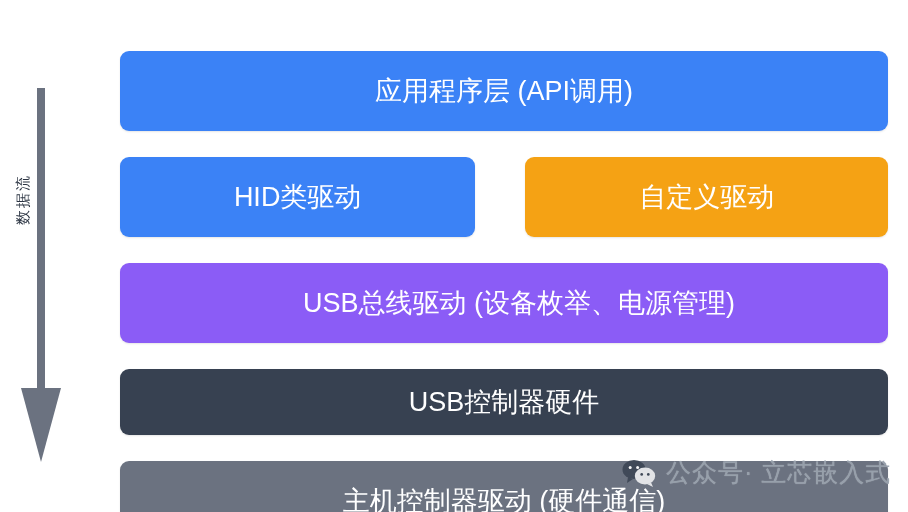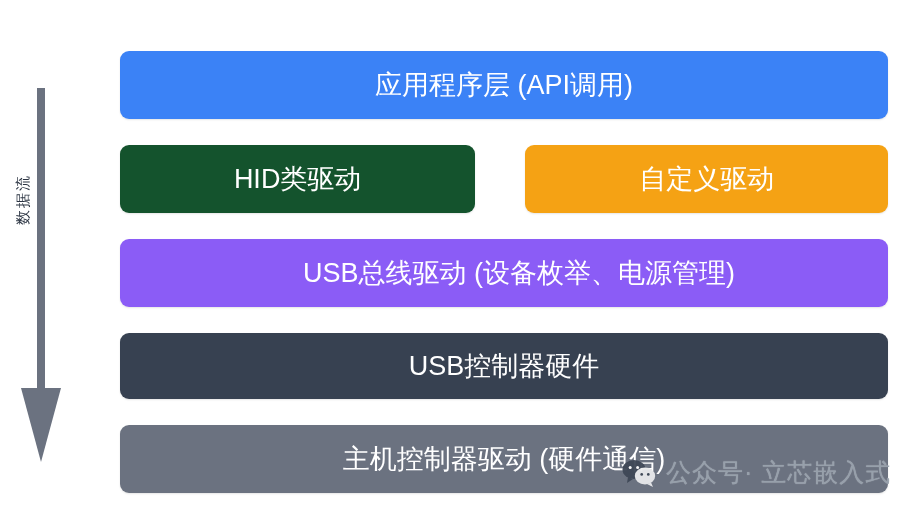--- a/index.html
+++ b/index.html
@@ -70,21 +70,21 @@
   }
 
   .layer-row {
     display: flex;
     gap: 50px;
     margin-bottom: 26px;
   }
 
   .layer-box {
     flex: 1 1 auto;
-    height: 68px;
+    height: 80px;
     border-radius: 9px;
     display: flex;
     align-items: center;
     justify-content: center;
     color: #ffffff;
     font-size: 27px;
     line-height: 1;
     box-sizing: border-box;
     padding: 0 10px;
     text-align: center;
@@ -136,21 +136,21 @@
 
   <div class="layers">
 
     <div class="layer-row">
       <div class="layer-box" style="background:#3b82f6;">
         <span class="box-label">应用程序层 (API调用)</span>
       </div>
     </div>
 
     <div class="layer-row">
-      <div class="layer-box" style="background:#14532d;">
+      <div class="layer-box" style="background:#3b82f6;">
         <span class="box-label">HID类驱动</span>
       </div>
       <div class="layer-box" style="background:#f5a214;align-items:center;">
         <span class="box-label">自定义驱动</span>
       </div>
     </div>
 
     <div class="layer-row">
       <div class="layer-box" style="background:#8b5cf6;padding-left:40px;">
         <span class="box-label">USB总线驱动 (设备枚举、电源管理)</span>

